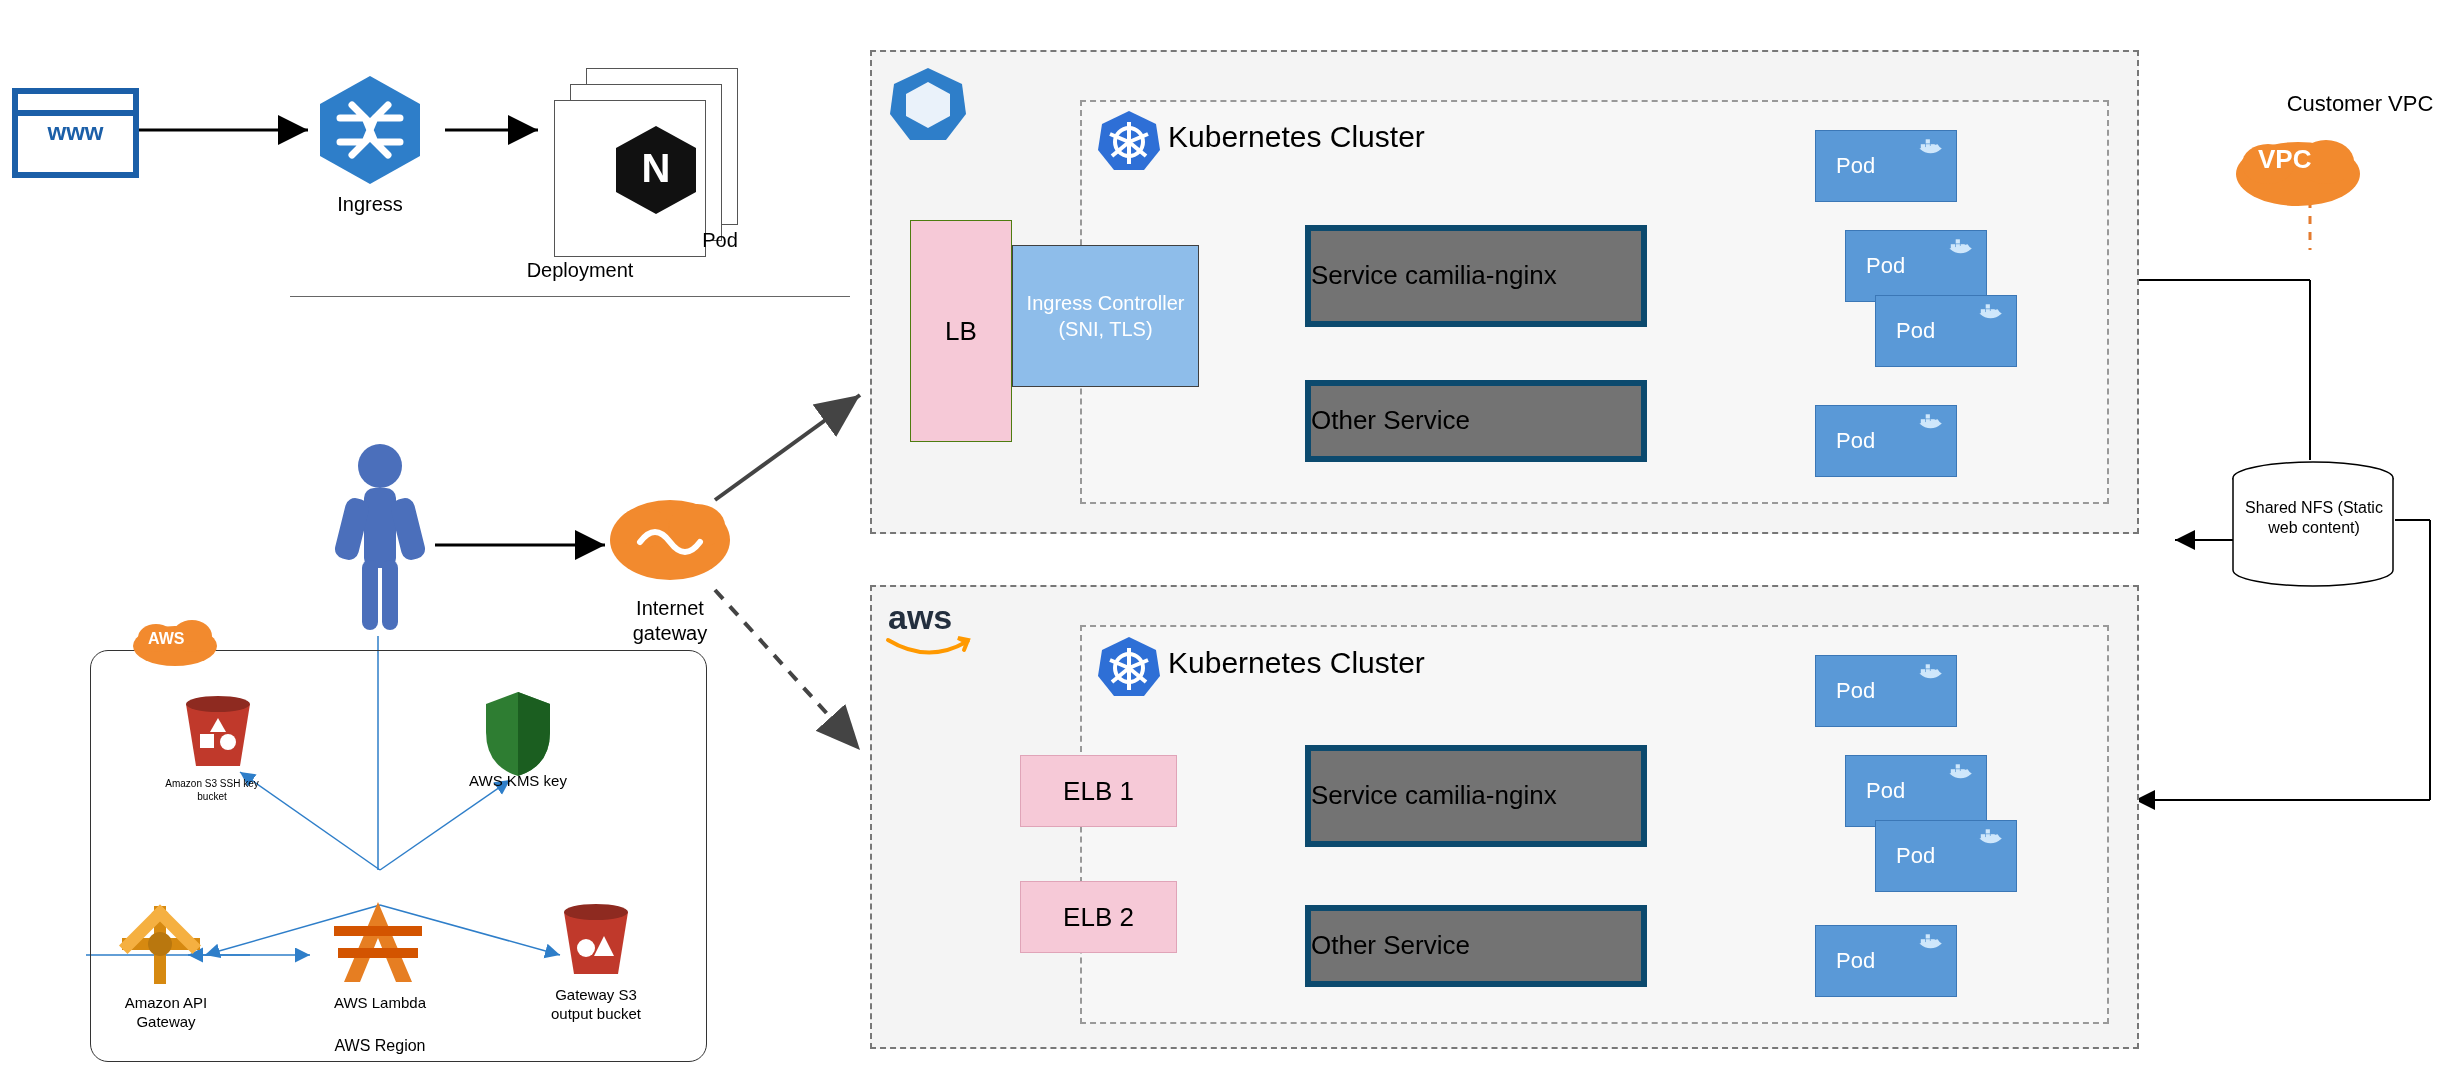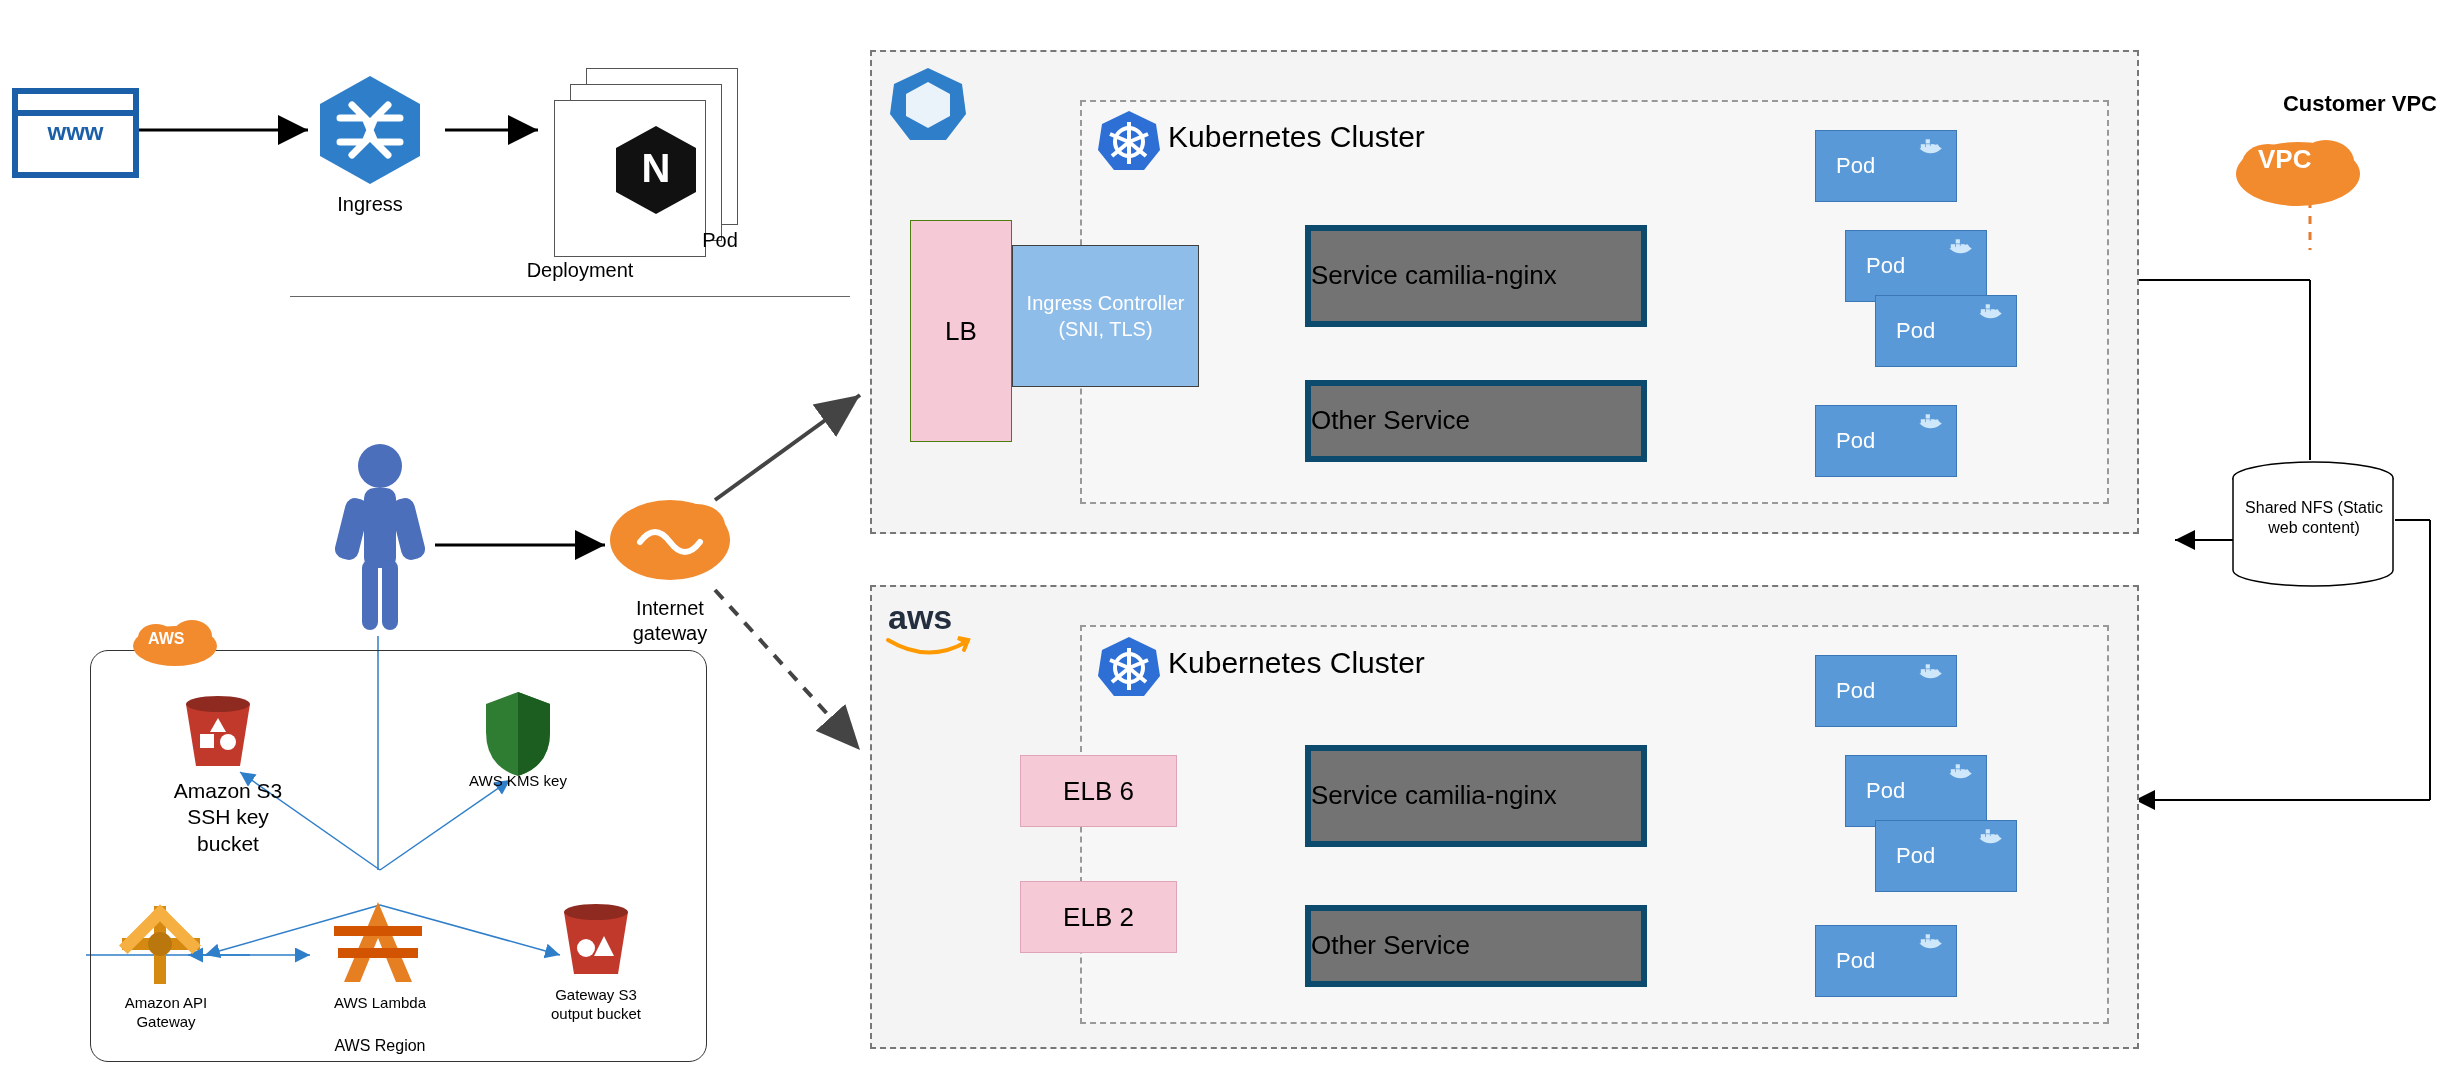--- a/index.html
+++ b/index.html
@@ -1,19 +1,19 @@
 <!DOCTYPE html>
 <html><head>
 <meta charset="utf-8">
 <style>
 html,body{margin:0;padding:0;font-family:Arial,Helvetica,sans-serif;font-size:14px;color:#000}
 .stage{position:relative;width:2452px;height:1070px;background:#fff}
 .abs{position:absolute}
 .lbl{text-align:center;line-height:1.25}
-.bold{font-weight:700}
+.bold{font-weight:400}
 .dashed-box{border:2px dashed #777;background:#f4f4f4}
 .k8s-box{border:2px dashed #999;background:#f7f7f7}
 .svc{background:#737373;border:6px solid #0c4a6e;display:flex;align-items:center;justify-content:flex-start;font-size:26px;line-height:1.15}
 .pod{background:#5a99d7;border:1px solid #3b77b6;color:#fff;display:flex;align-items:center;justify-content:flex-start;padding-left:20px;font-size:22px;position:absolute}
 .pod .dkr{position:absolute;right:10px;top:6px;width:28px;height:20px}
 .lb{background:#f6c9d7;border:1px solid #4d7c0f;display:flex;align-items:center;justify-content:center;font-size:26px}
 .elb{background:#f6c9d7;border:1px solid #e0a4b8;display:flex;align-items:center;justify-content:center;font-size:26px}
 .ing{background:#8ebdea;border:1px solid #404040;color:#fff;display:flex;align-items:center;justify-content:center;font-size:20px;text-align:center;line-height:1.3}
 svg{overflow:visible}
 </style>
@@ -218,21 +218,21 @@
         <line x1="33" y1="34" x2="52" y2="26"></line>
         <line x1="33" y1="34" x2="50" y2="48"></line>
         <line x1="33" y1="34" x2="33" y2="56"></line>
         <line x1="33" y1="34" x2="16" y2="48"></line>
         <line x1="33" y1="34" x2="14" y2="26"></line>
       </g>
 </svg>
 <div class="abs" style="left:1168px;top:646px;font-size:30px">Kubernetes Cluster</div>
 
 <div class="abs elb" style="left:1020px;top:755px;width:155px;height:70px">
-      <span>ELB 6</span>
+      <span>ELB 1</span>
     </div>
 <div class="abs elb" style="left:1020px;top:881px;width:155px;height:70px">
       <span>ELB 2</span>
     </div>
 
 <div class="abs svc" style="left:1305px;top:745px;width:330px;height:90px">
       <span style="text-align:center">Service camilia-nginx</span>
     </div>
 <div class="abs svc" style="left:1305px;top:905px;width:330px;height:70px">
       <span>Other Service</span>
@@ -302,21 +302,21 @@
 <div class="abs" style="left:148px;top:630px;font:700 16px Arial;color:#fff">AWS</div>
 <div class="abs lbl" style="left:280px;top:1036px;width:200px;font-size:16px">AWS Region</div>
 
 <svg class="abs" style="left:178px;top:694px" width="80" height="80">
       <path d="M8 10 L72 10 L62 72 L18 72 Z" fill="#c0392b"></path>
       <ellipse cx="40" cy="10" rx="32" ry="8" fill="#8e2a20"></ellipse>
       <rect x="22" y="40" width="14" height="14" fill="#fff"></rect>
       <circle cx="50" cy="48" r="8" fill="#fff"></circle>
       <polygon points="40,24 48,38 32,38" fill="#fff"></polygon>
     </svg>
-<div class="abs lbl" style="left:168px;top:778px;width:120px;font-size:21px">Amazon S3 SSH key bucket</div>
+<div class="abs lbl" style="left:152px;top:778px;width:120px;font-size:10px">Amazon S3 SSH key bucket</div>
 
 <svg class="abs" style="left:478px;top:688px" width="80" height="90">
       <path d="M40 4 L72 16 L72 44 Q72 78 40 88 Q8 78 8 44 L8 16 Z" fill="#2e7d32"></path>
       <path d="M40 4 L72 16 L72 44 Q72 78 40 88 Z" fill="#1b5e20"></path>
     </svg>
 <div class="abs lbl" style="left:458px;top:772px;width:120px;font-size:15px">AWS KMS key</div>
 
 <svg class="abs" style="left:116px;top:900px" width="90" height="90">
   <rect x="38" y="6" width="12" height="78" fill="#d68910"></rect>
       <rect x="6" y="38" width="78" height="12" fill="#d68910"></rect>

